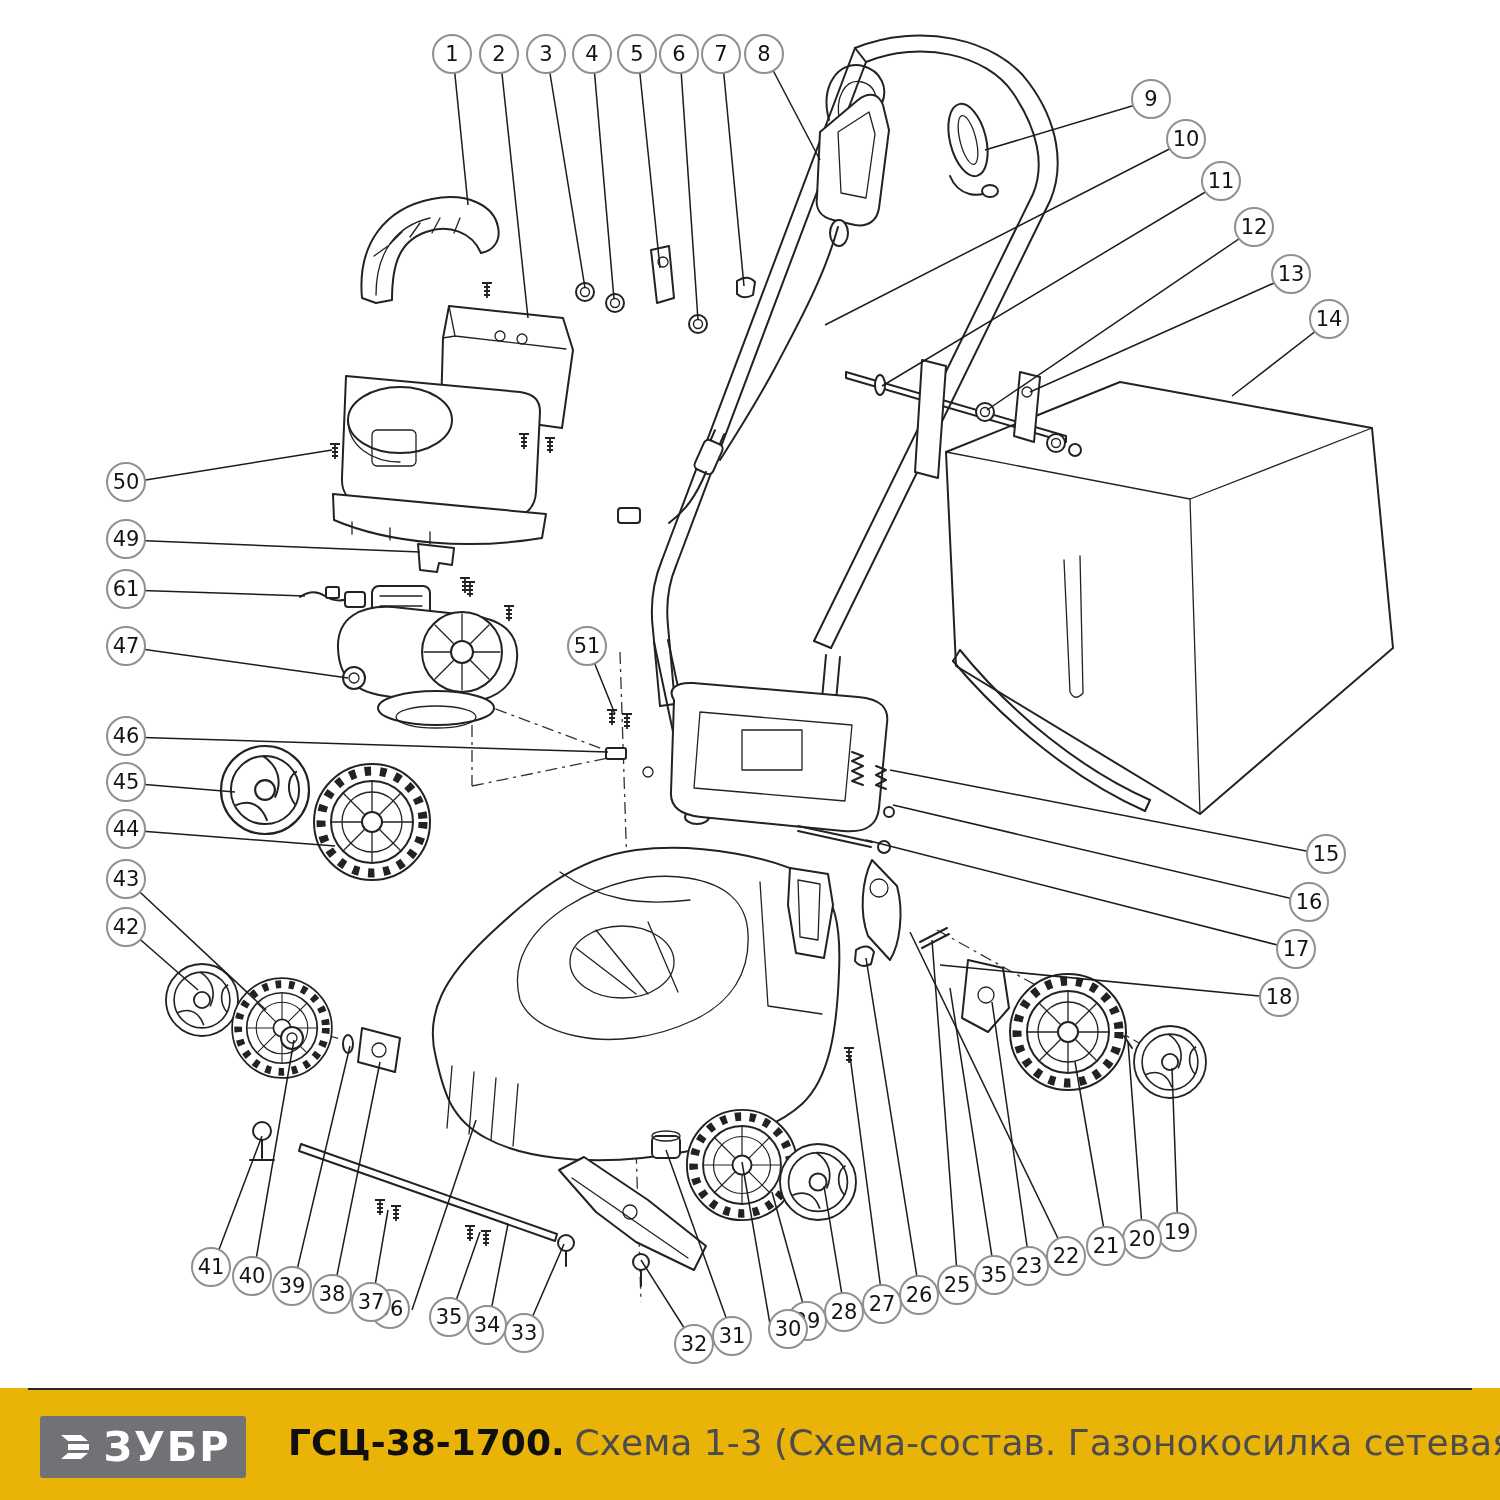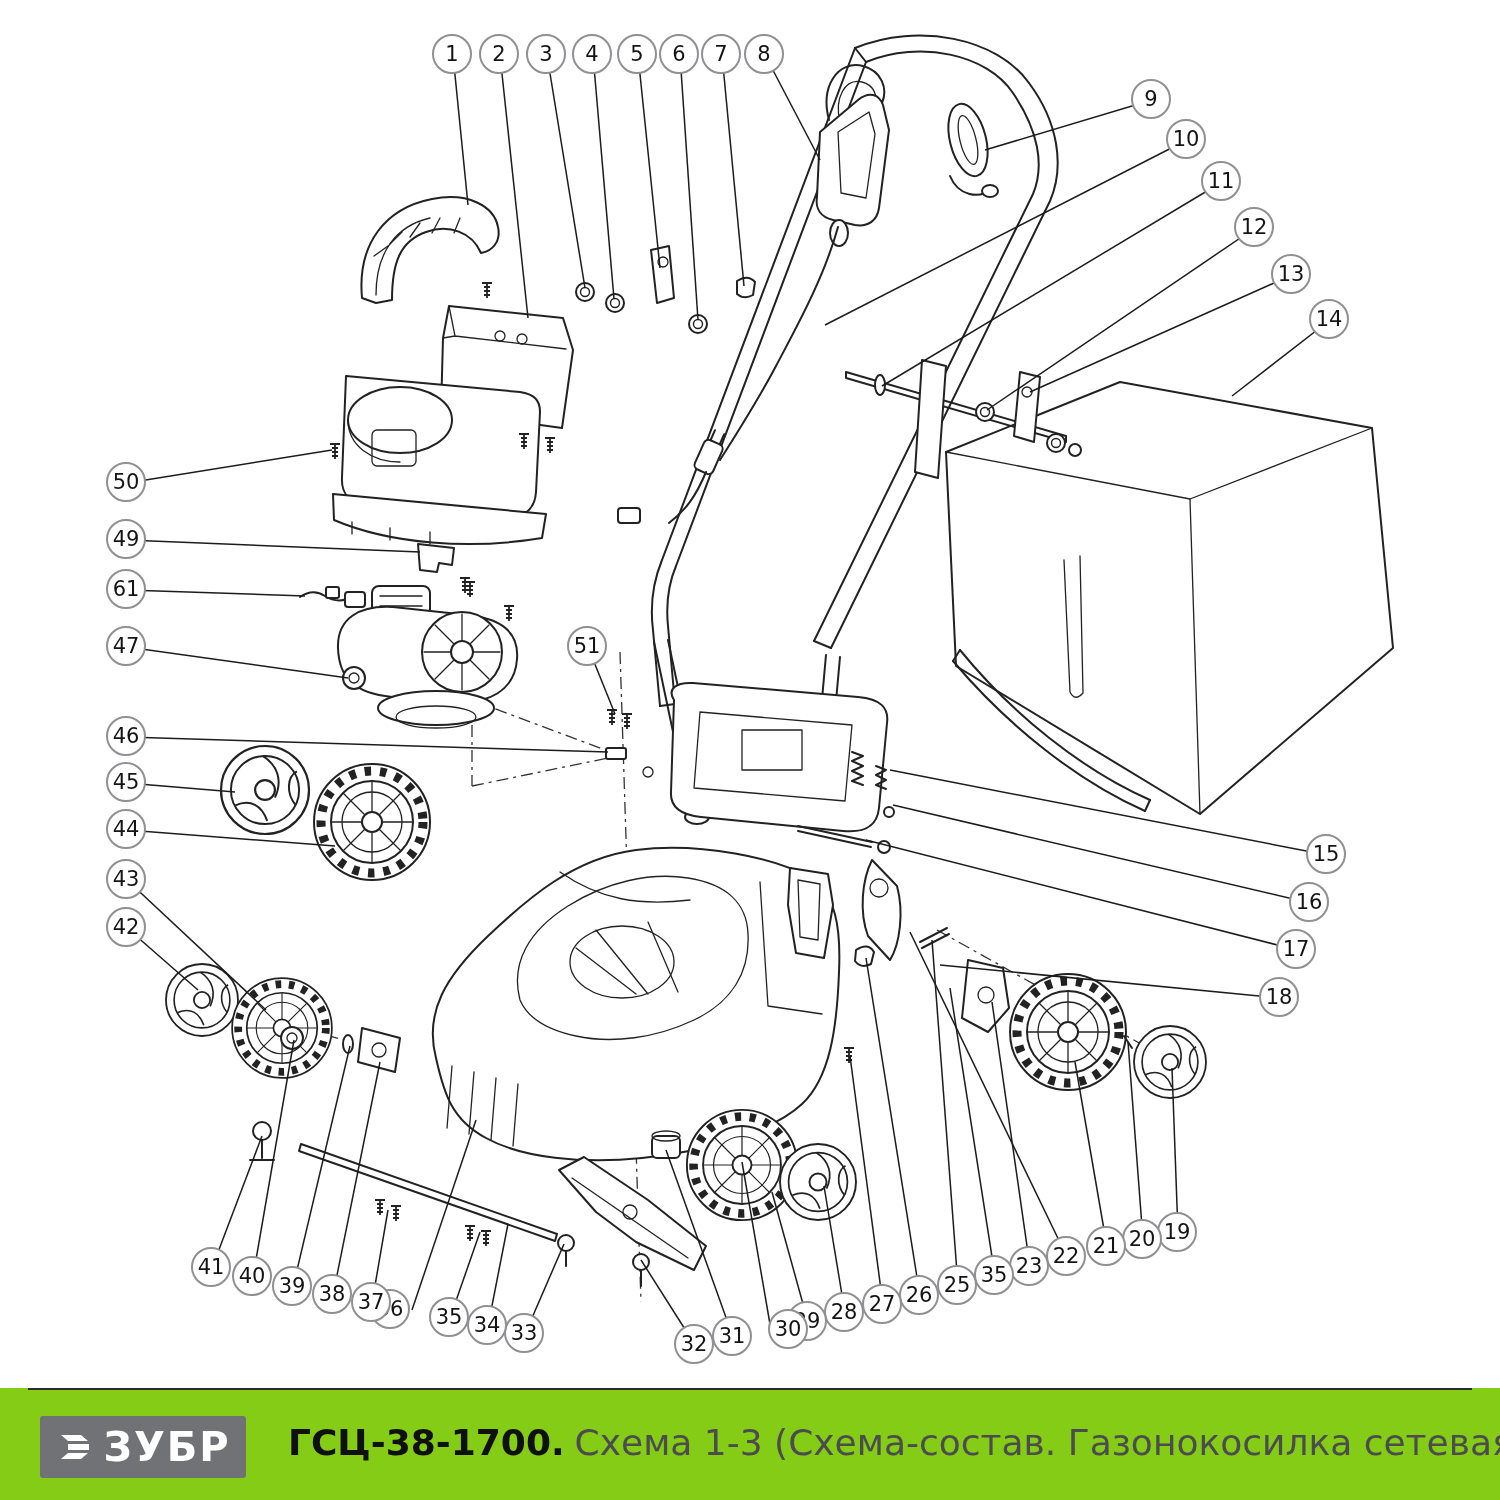--- a/index.html
+++ b/index.html
@@ -14,21 +14,21 @@
              display:flex; align-items:center; justify-content:center; }
   .leader { stroke:#1c1c1c; stroke-width:1.5; }
 
   
   .ln   { fill:none; stroke:#222; stroke-width:2;   stroke-linecap:round; stroke-linejoin:round; }
   .fw   { fill:#fff; stroke:#222; stroke-width:2;   stroke-linejoin:round; }
   .thin { fill:none; stroke:#222; stroke-width:1.3; stroke-linecap:round; stroke-linejoin:round; }
   .dash { fill:none; stroke:#333; stroke-width:1.3; stroke-dasharray:12 5 3 5; }
 
   
-  .footer { position:absolute; left:0; top:1388px; width:1500px; height:112px; z-index:4; background:#84cc16; }
+  .footer { position:absolute; left:0; top:1388px; width:1500px; height:112px; z-index:4; background:#eab308; }
   .footer-rule { position:absolute; left:28px; top:0; width:1444px; border-top:2px solid #2a2a2a; }
   .logo { position:absolute; left:40px; top:28px; width:206px; height:62px; background:#717276; border-radius:3px;
           display:flex; align-items:center; justify-content:center; gap:10px; }
   .logo-text { color:#fff; font-size:40px; font-weight:bold; letter-spacing:2px; }
   .title { position:absolute; left:288px; top:34px; font-size:36px; color:#4c4c4e; white-space:nowrap; }
   .title .model { font-weight:bold; color:#101010; margin-right:10px; }
 </style>
 </head>
 <body>
 

